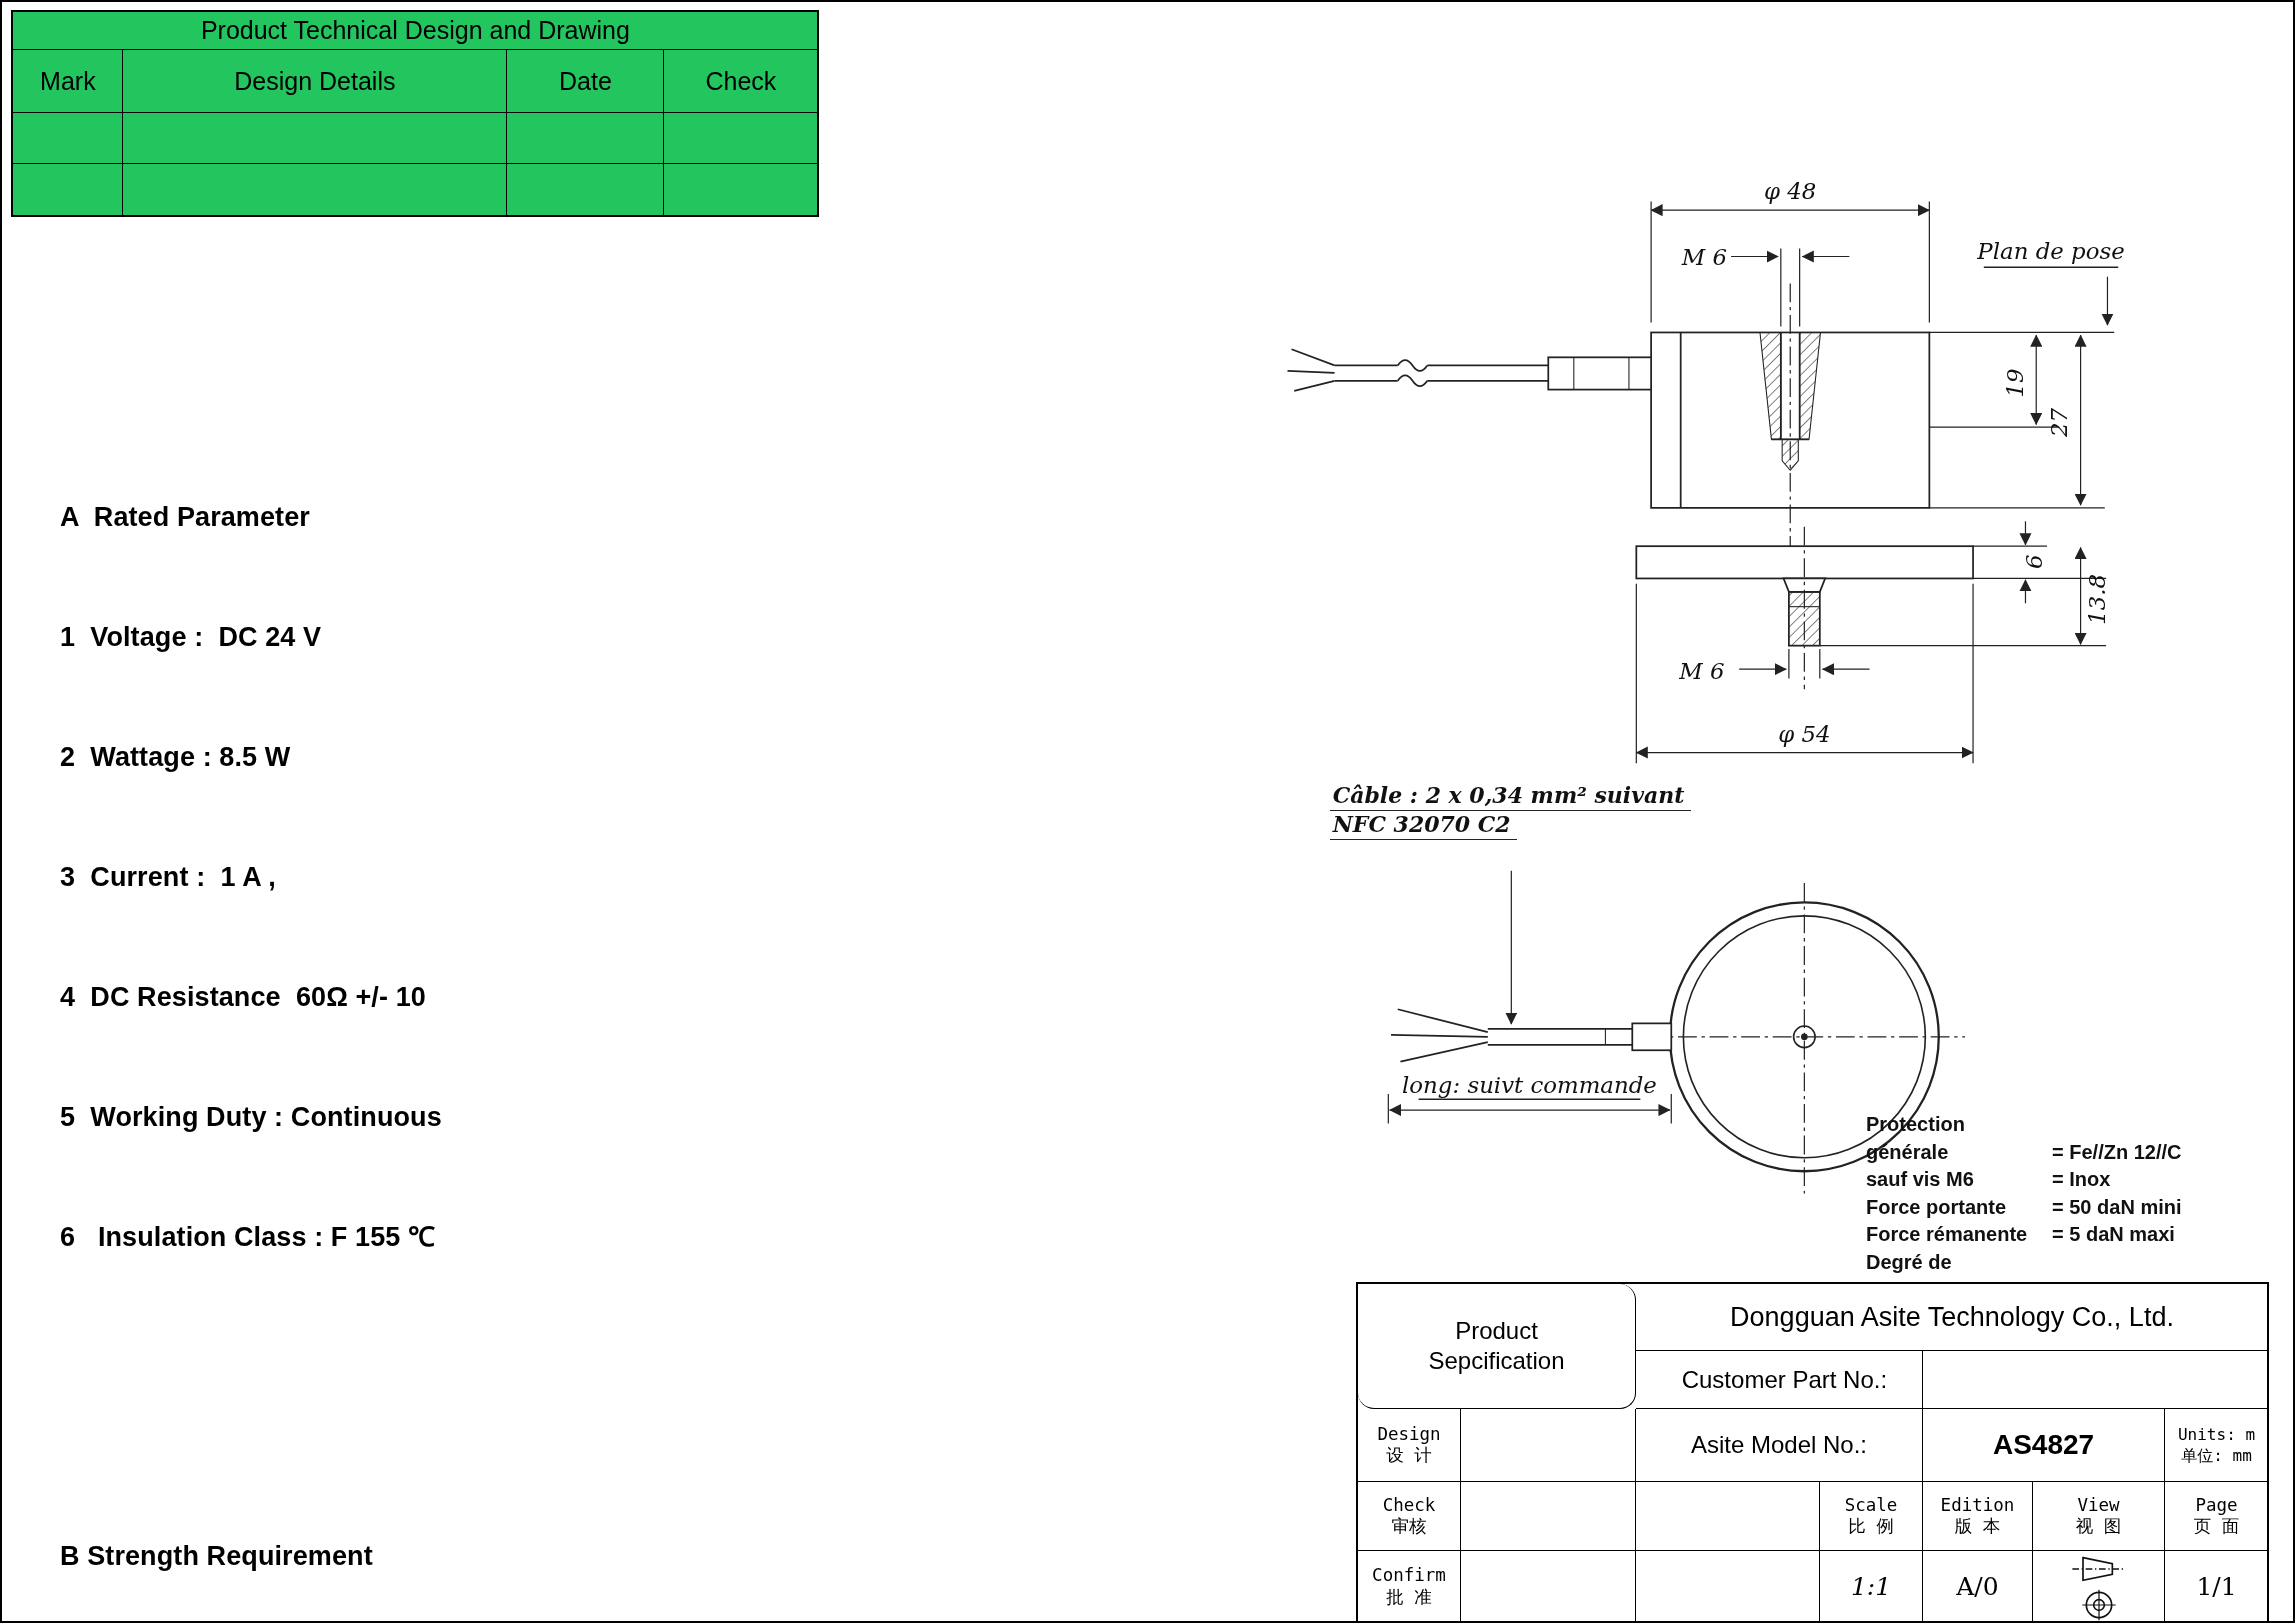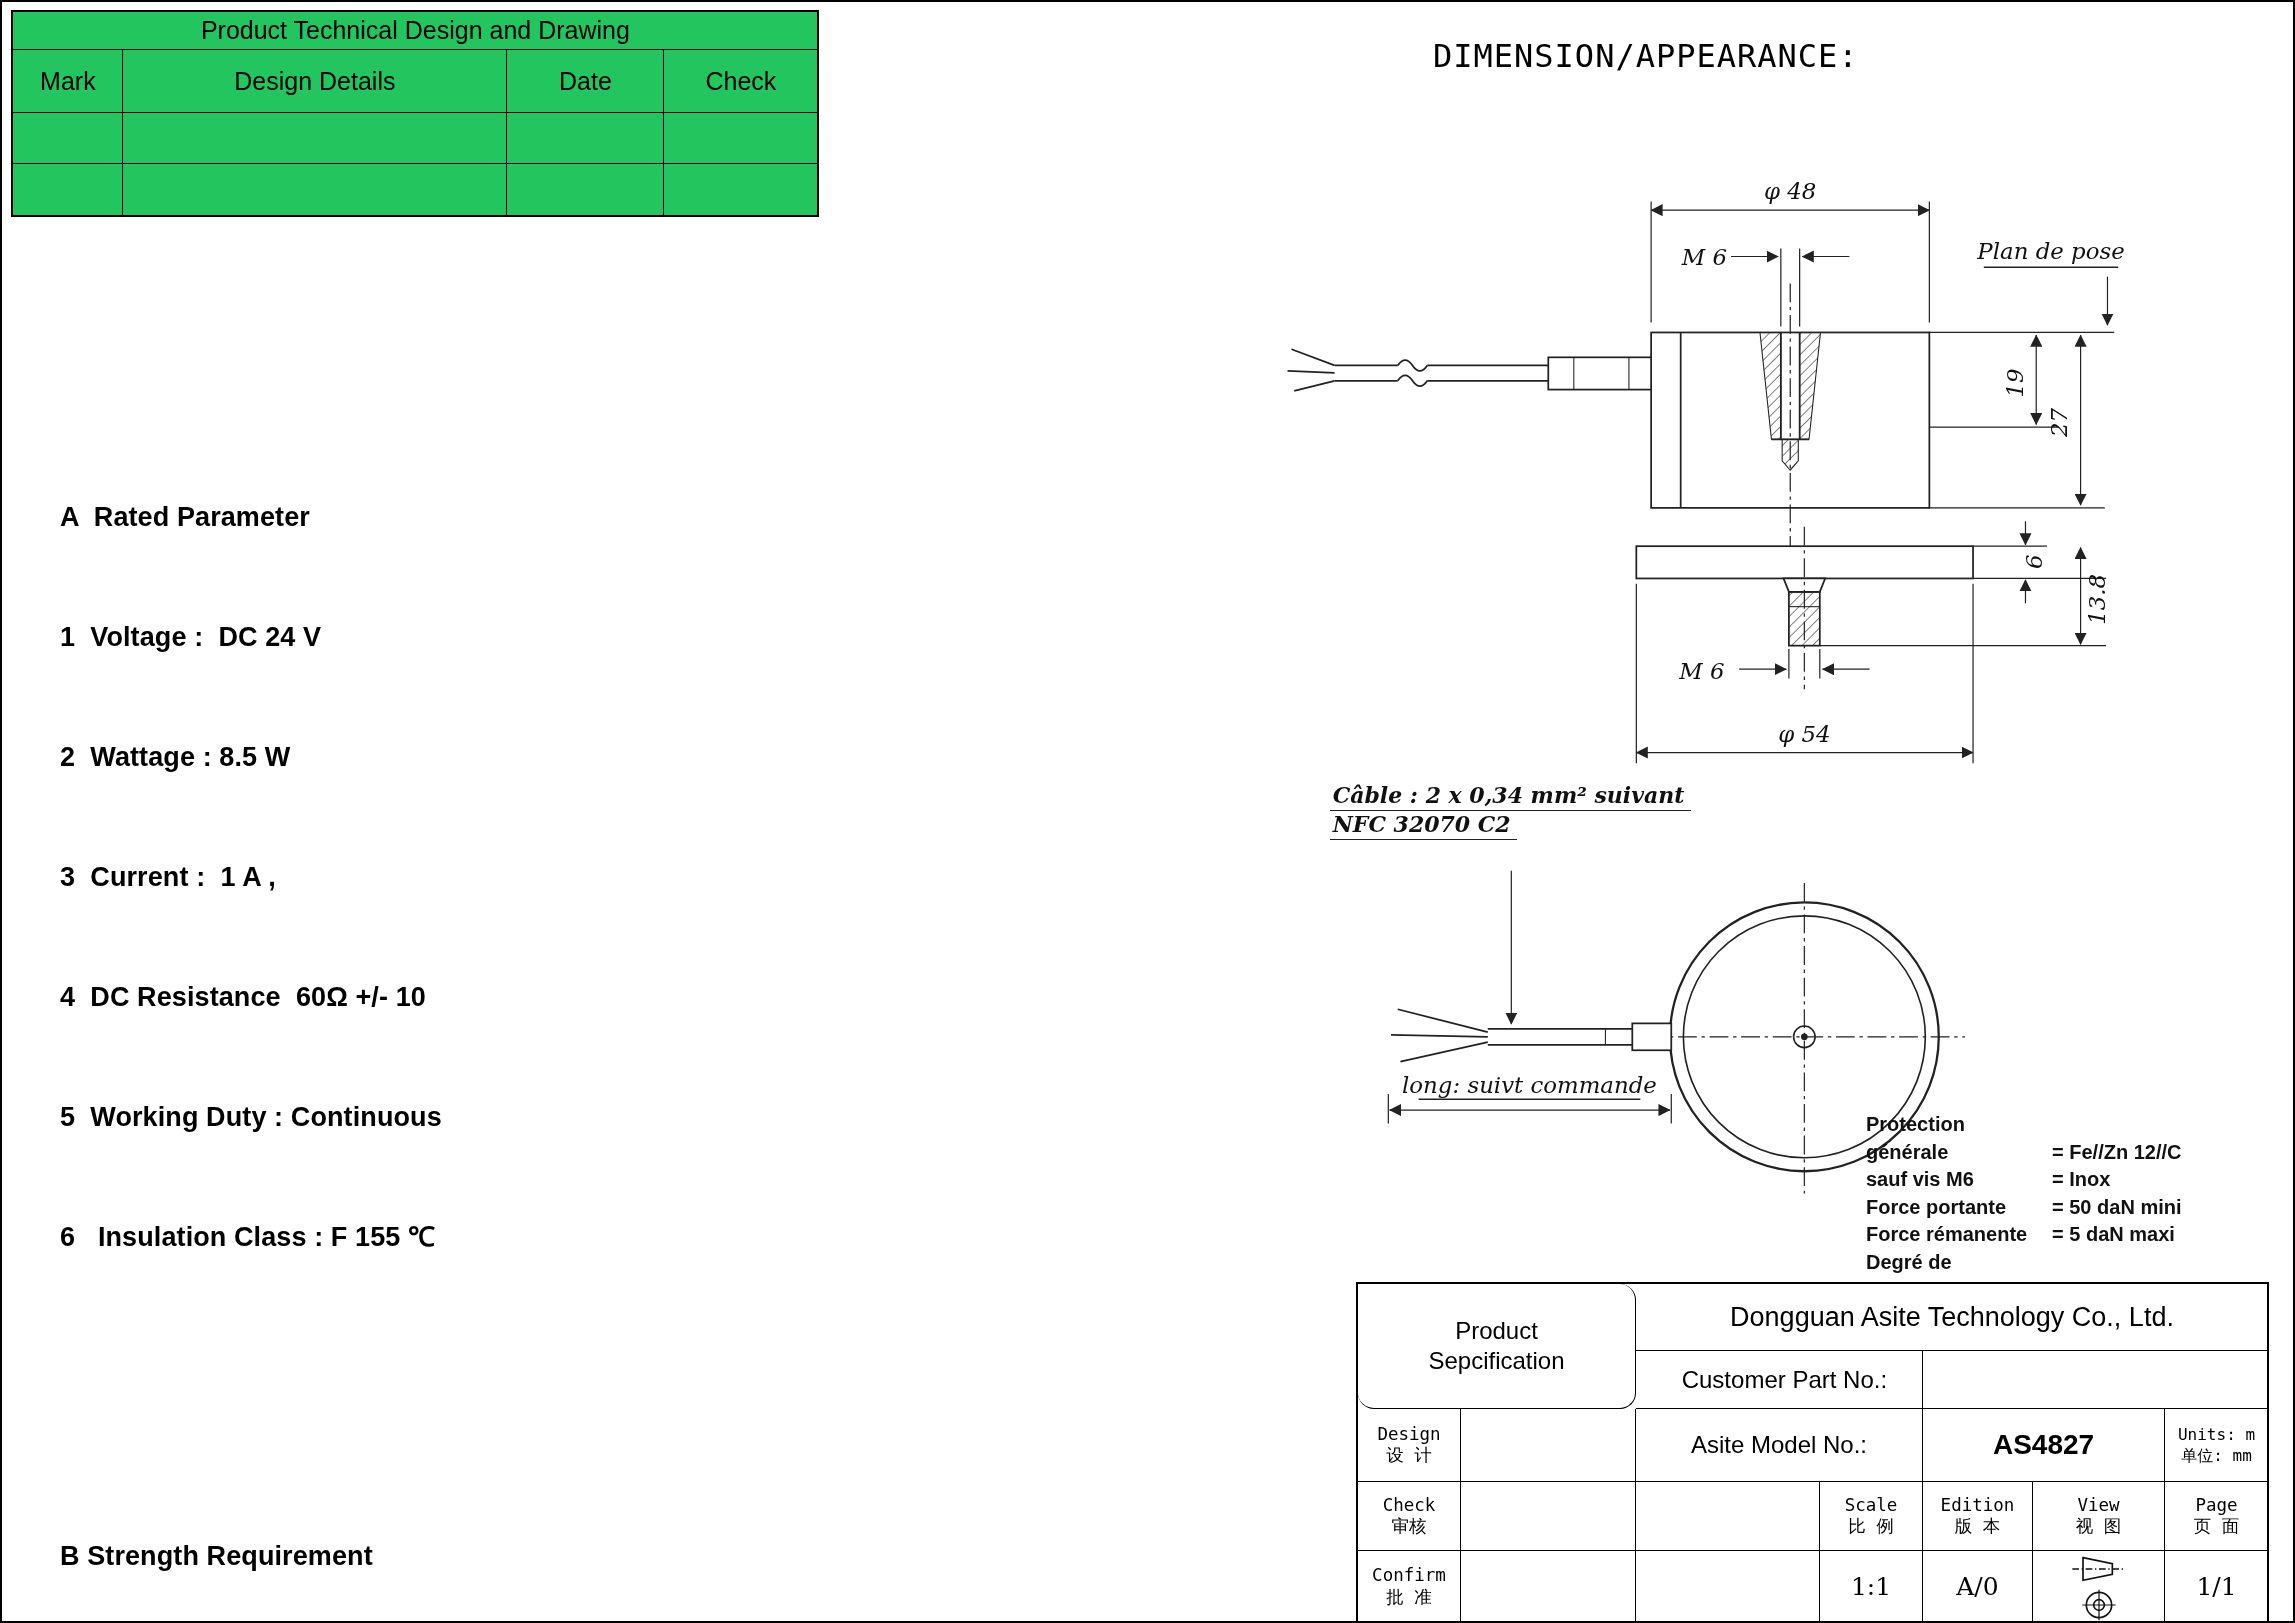--- a/index.html
+++ b/index.html
@@ -121,21 +121,20 @@
     </div>
     <div class="sec sec-b">
       <div>B Strength Requirement</div>
       
       
       
     </div>
     
   </div>
 
-  <div class="dim-heading">DIMENSION/APPEARANCE:</div>
 
   <svg class="drawing" width="1031" height="1210" viewBox="0 0 1534 1800">
     <defs>
       <marker id="arr" viewBox="0 0 10 10" refX="9.5" refY="5" markerWidth="10" markerHeight="10" orient="auto-start-reverse">
         <path d="M0,0L10,5L0,10z" fill="#222"></path>
       </marker>
       <pattern id="hatch" patternUnits="userSpaceOnUse" width="11" height="11" patternTransform="rotate(45)">
         <line x1="0" y1="0" x2="0" y2="11" stroke="#444" stroke-width="2"></line>
       </pattern>
     </defs>
@@ -295,21 +294,21 @@
       <div>Page</div>
       <div>页 面</div>
     </div>
 
     <div class="tcell cad nb" style="grid-column:1;grid-row:5;">
       <div>Confirm</div>
       <div>批 准</div>
     </div>
     <div class="tcell nb" style="grid-column:2;grid-row:5;"></div>
     <div class="tcell nb" style="grid-column:3;grid-row:5;"></div>
-    <div class="tcell tb-val nb" style="grid-column:4;grid-row:5;">1:1</div>
+    <div class="tcell tb-val nb" style="grid-column:4;grid-row:5;font-style:italic;">1:1</div>
     <div class="tcell tb-val nb" style="grid-column:5;grid-row:5;">A/0</div>
     <div class="tcell tb-icons nb" style="grid-column:6;grid-row:5;">
       <svg width="56" height="32" viewBox="0 0 84 48">
         <line x1="2" y1="24" x2="80" y2="24" stroke="#111" stroke-width="2" stroke-dasharray="10 4 2 4"></line>
         <polygon points="18,7 62,16 62,32 18,41" fill="none" stroke="#111" stroke-width="2.5"></polygon>
       </svg>
       <svg width="36" height="32" viewBox="0 0 54 48">
         <circle cx="27" cy="24" r="19" fill="none" stroke="#111" stroke-width="2.5"></circle>
         <circle cx="27" cy="24" r="8" fill="none" stroke="#111" stroke-width="2.5"></circle>
         <line x1="2" y1="24" x2="52" y2="24" stroke="#111" stroke-width="1.8"></line>

